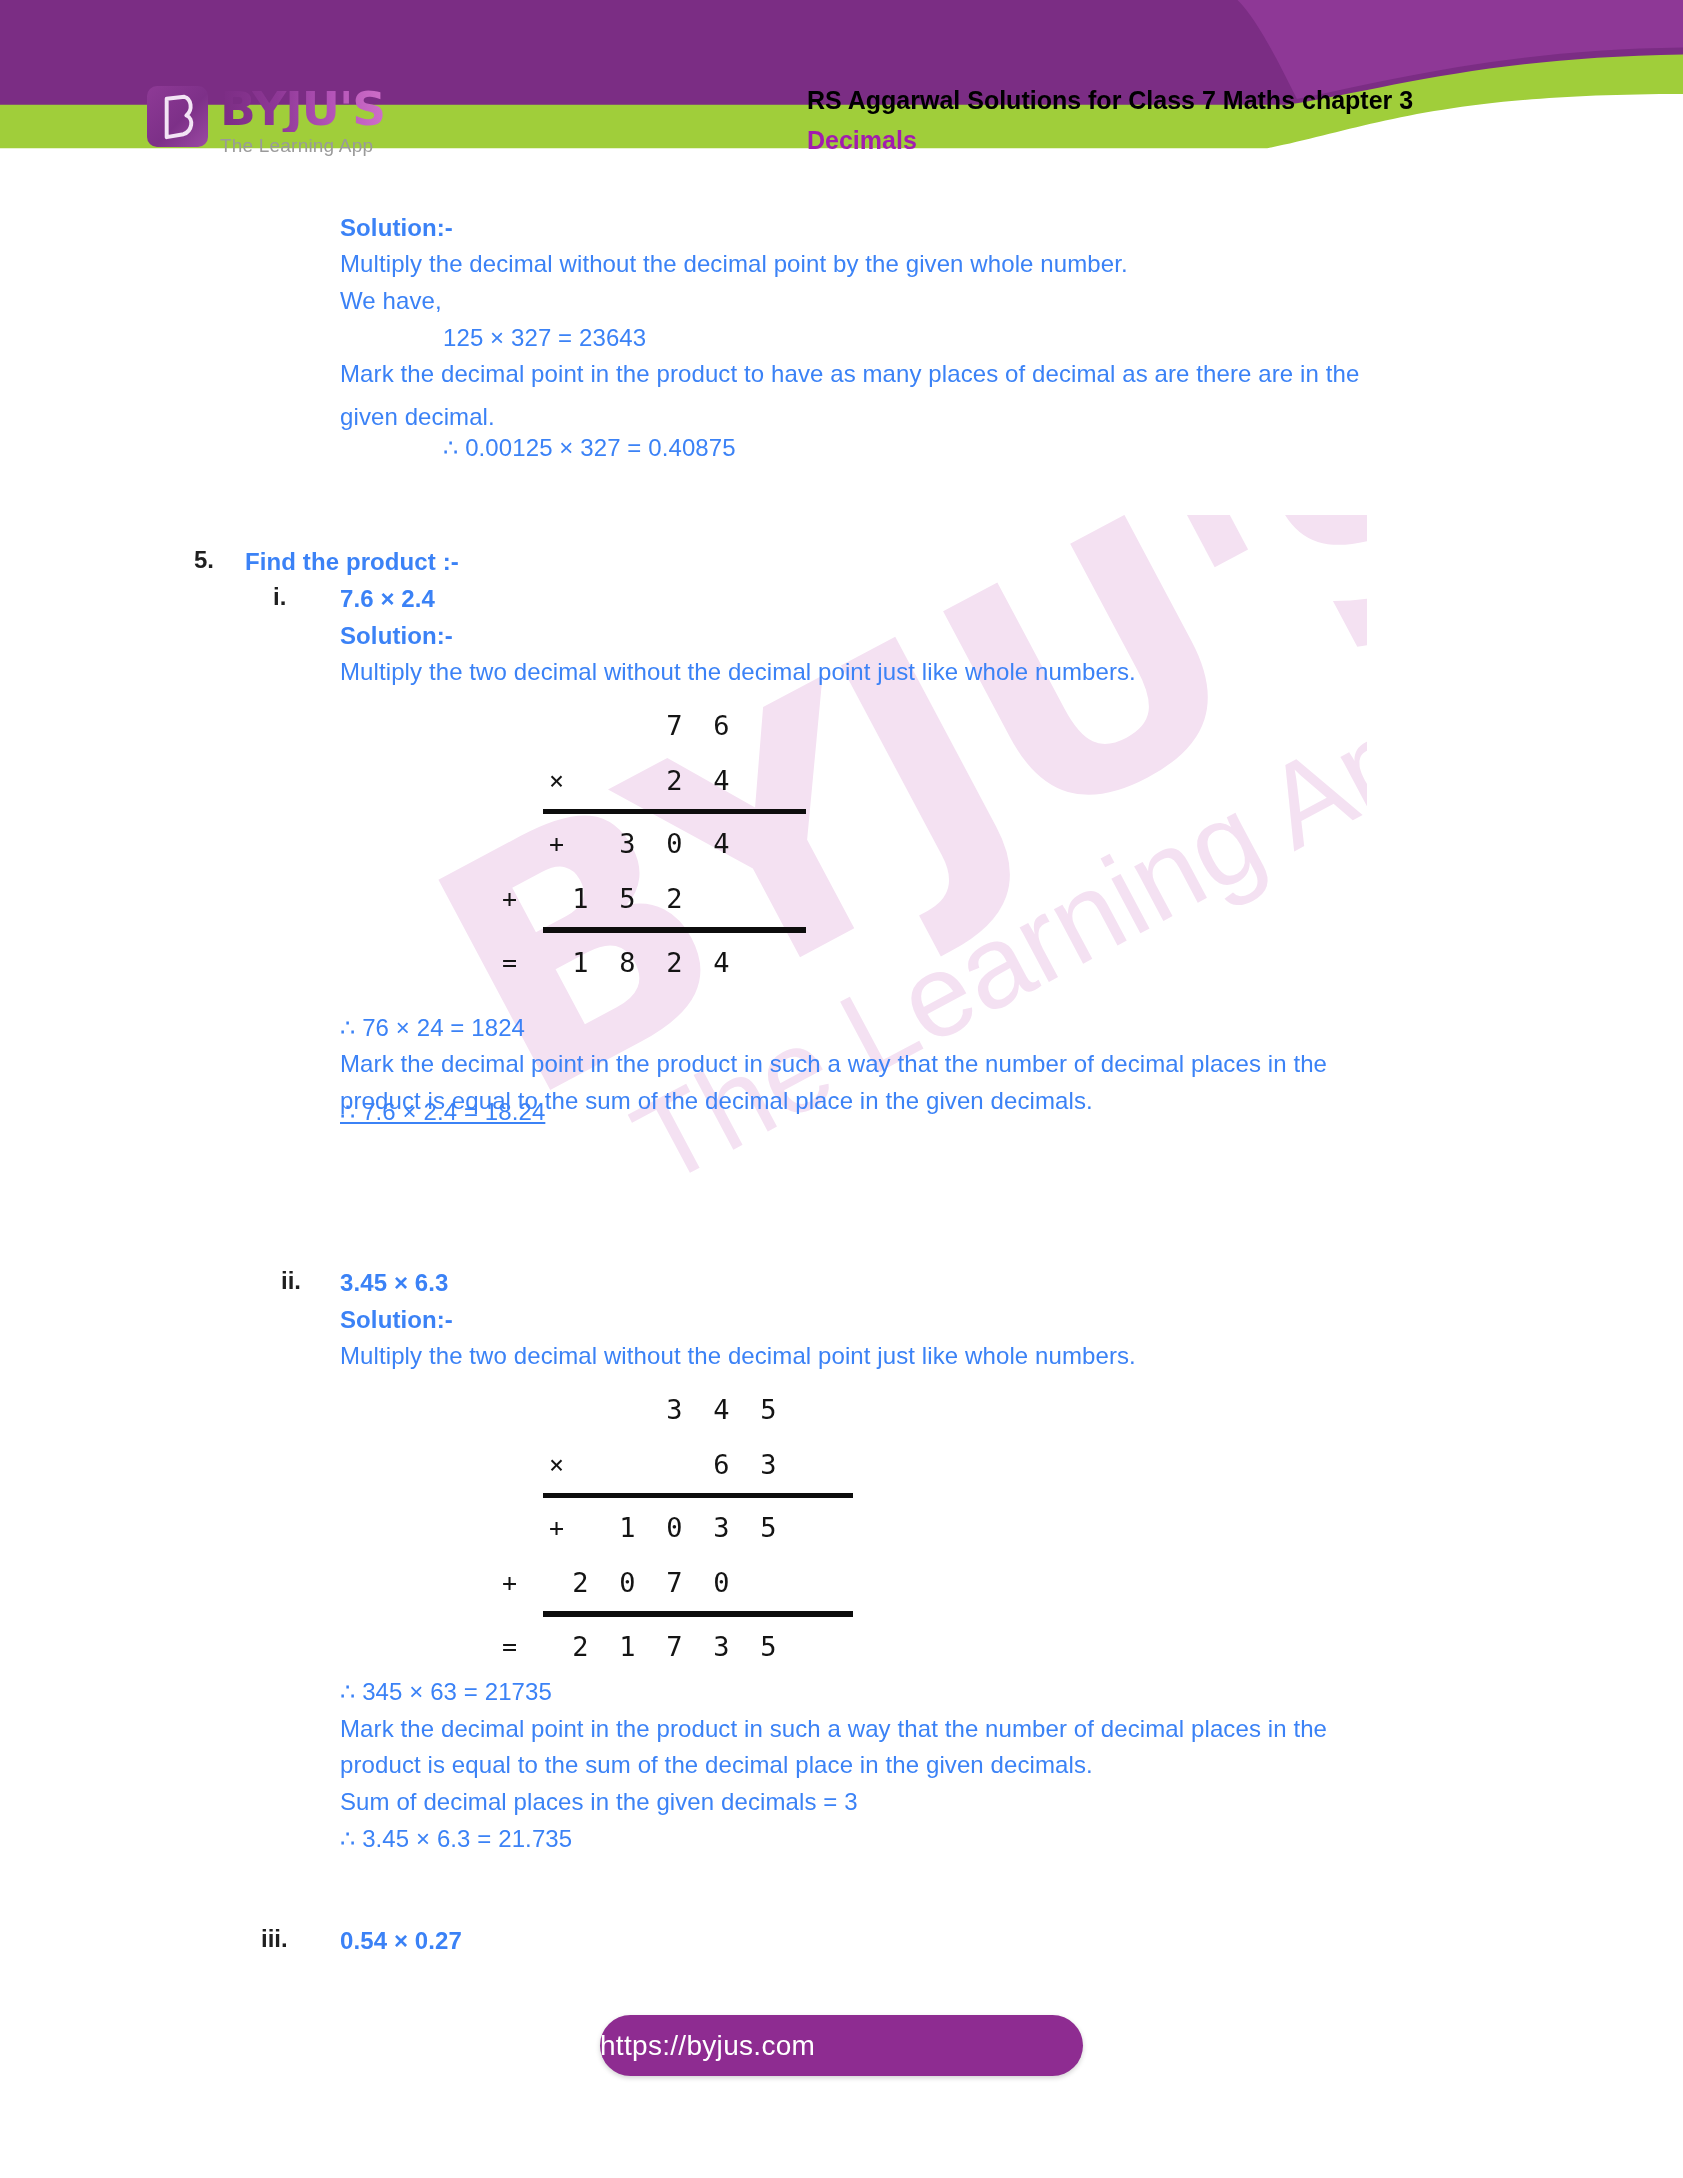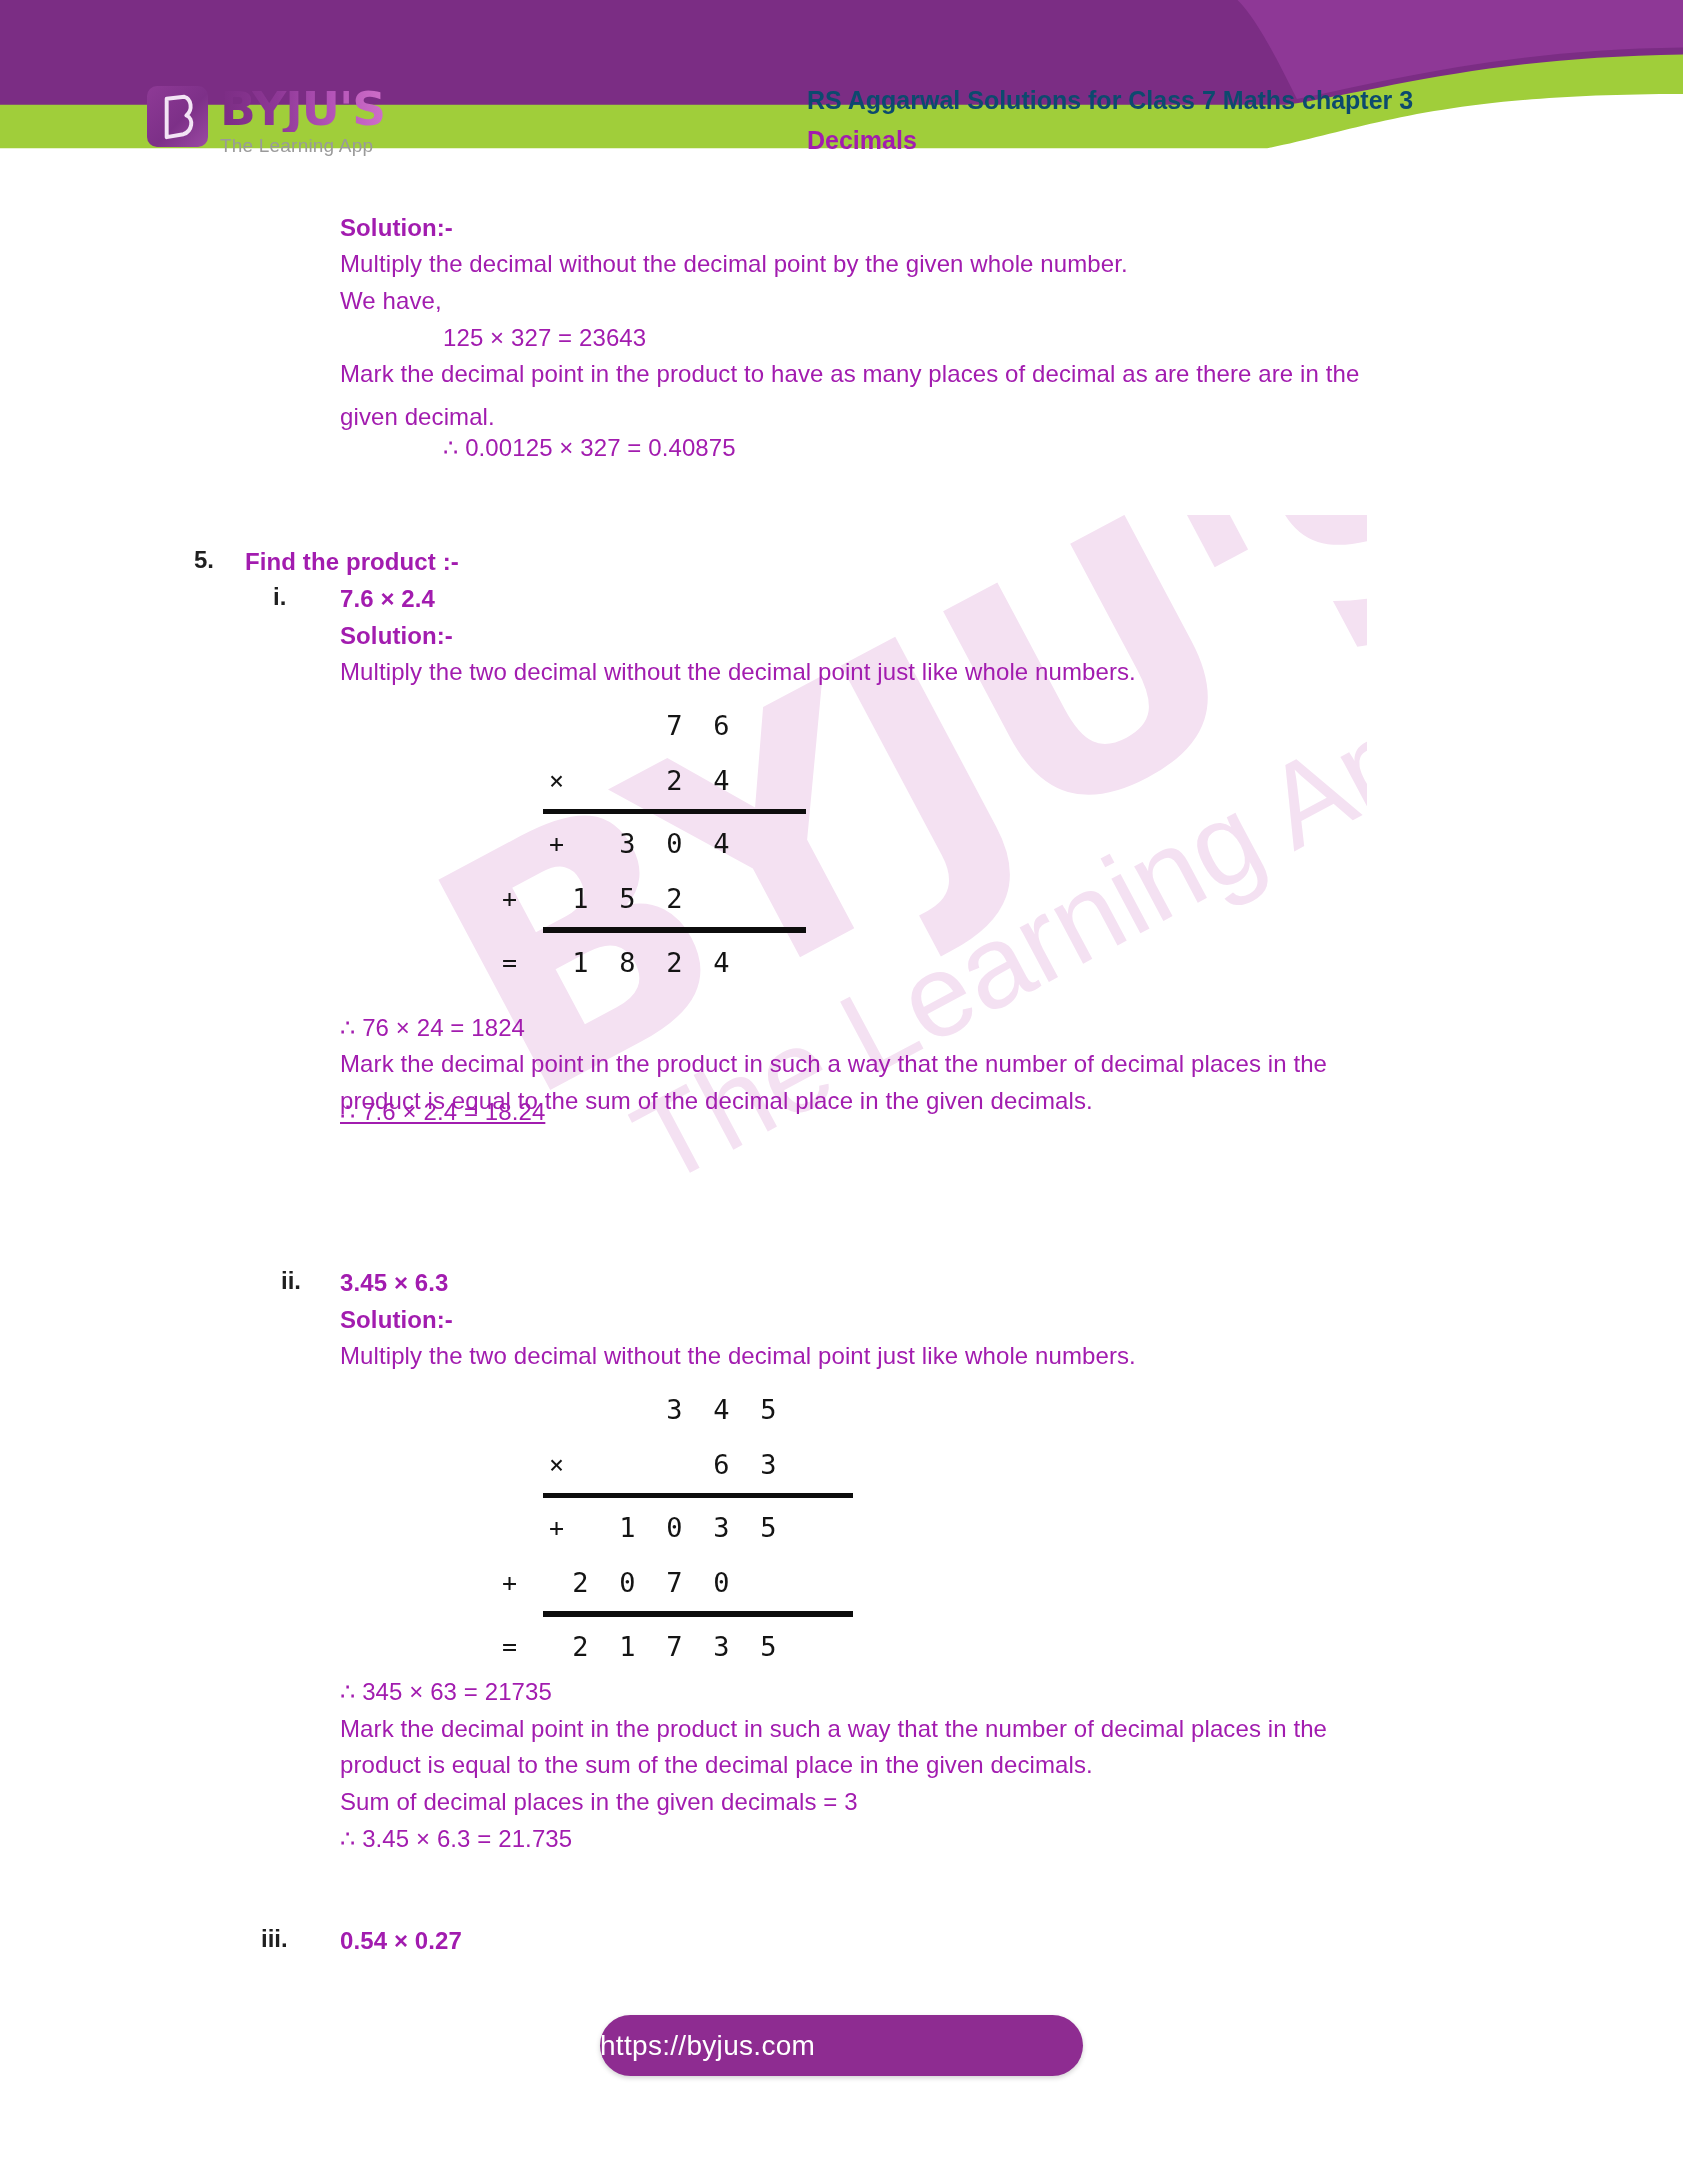--- a/index.html
+++ b/index.html
@@ -83,39 +83,39 @@
     font-family: "Liberation Sans", sans-serif;
   }
 
   
   .doc-title {
     position: absolute;
     left: 807px;
     top: 85px;
     font-size: 25px;
     font-weight: 700;
-    color: #0c4a6e;
+    color: #000000;
     line-height: 1.25;
     white-space: nowrap;
   }
   .doc-subtitle {
     position: absolute;
     left: 807px;
     top: 125px;
     font-size: 25px;
     font-weight: 700;
     color: #a21caf;
     line-height: 1.25;
   }
 
   
   .tx {
     position: absolute;
     font-size: 24px;
-    color: #a21caf;
+    color: #3b82f6;
     line-height: 1.33;
     letter-spacing: 0.1px;
   }
   .tx.b { font-weight: 700; }
 
   .listnum {
     position: absolute;
     font-size: 24px;
     font-weight: 700;
     color: #1f1f1f;

